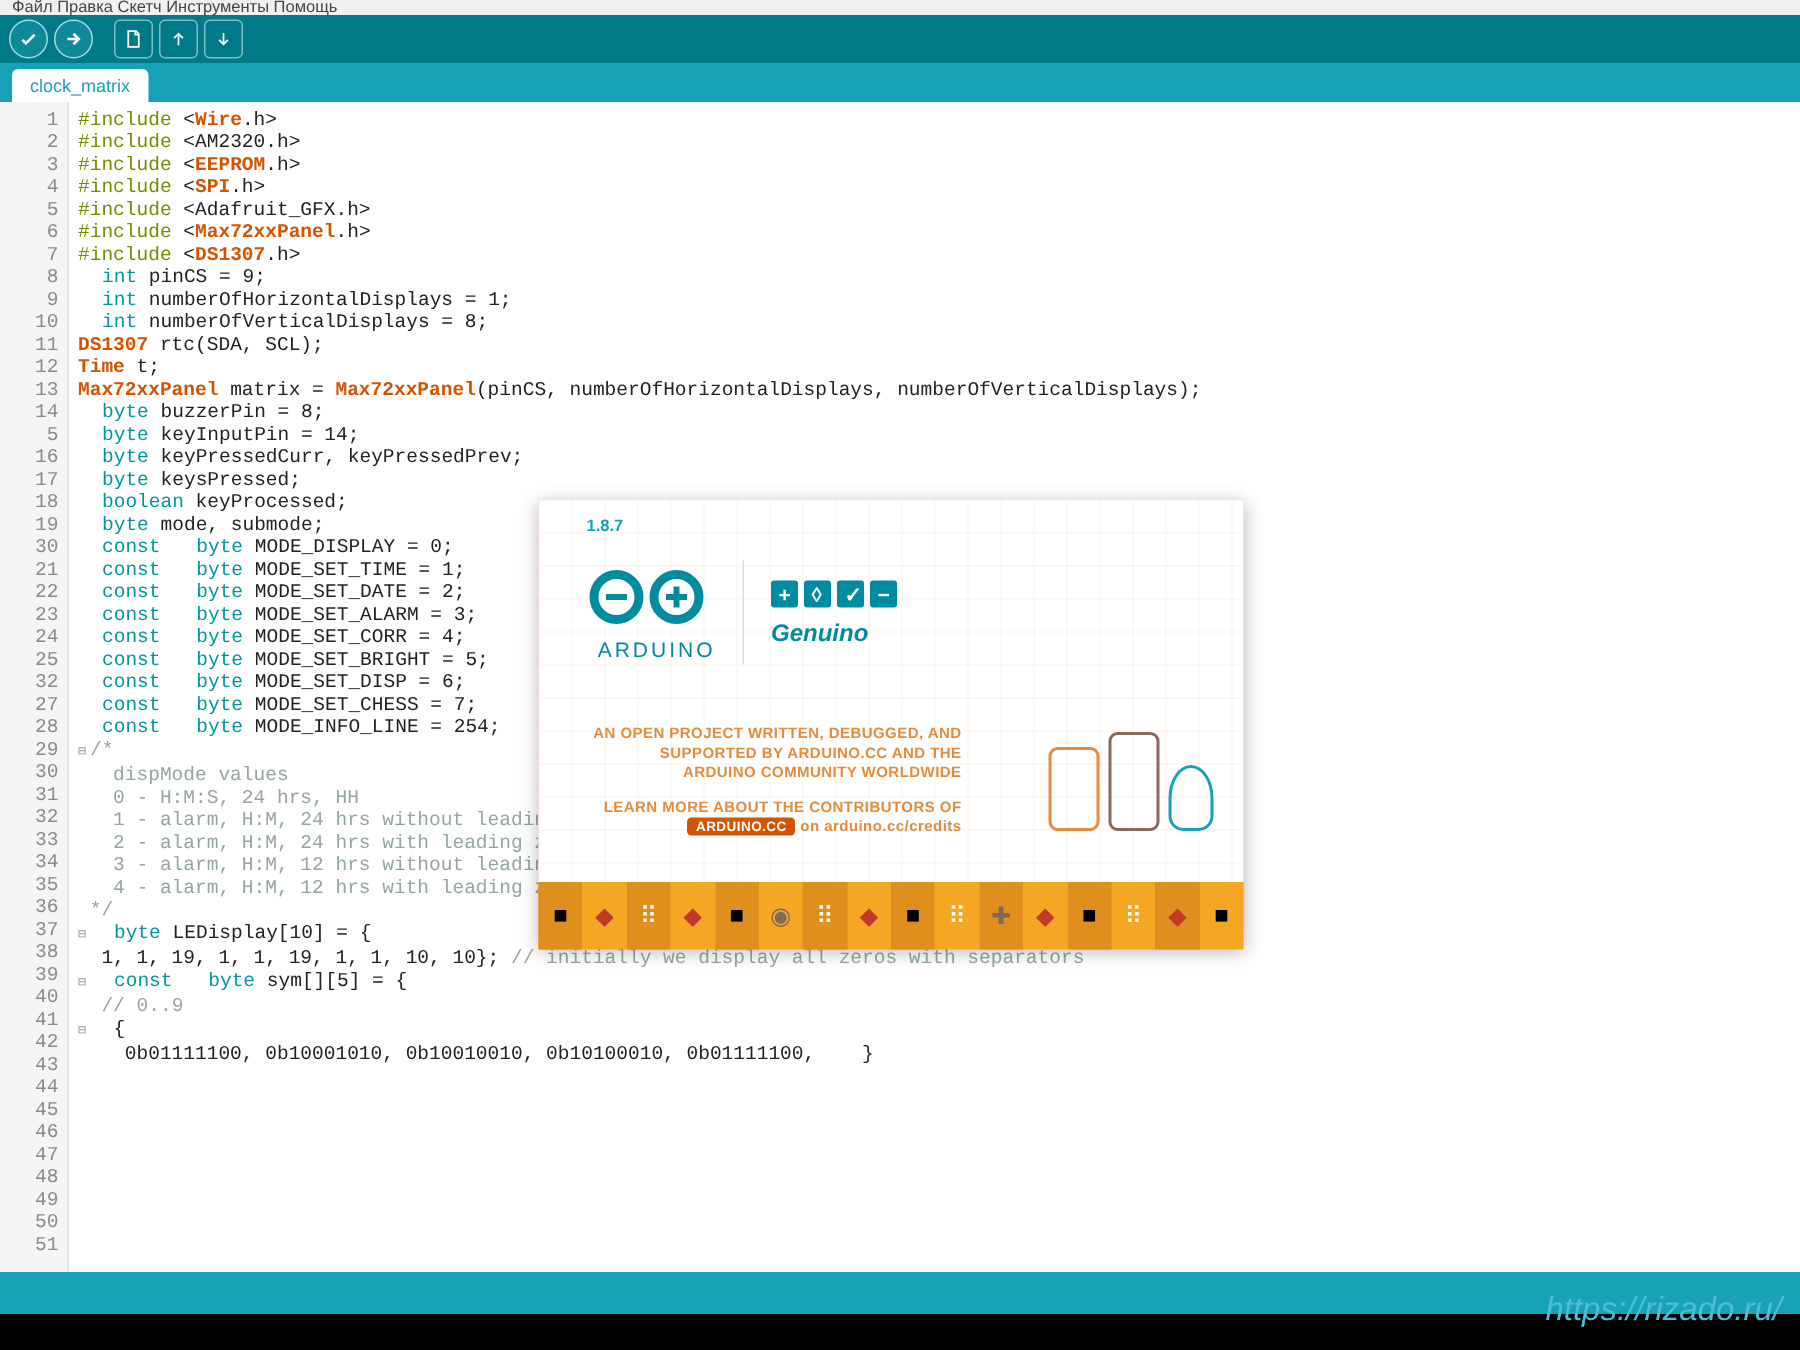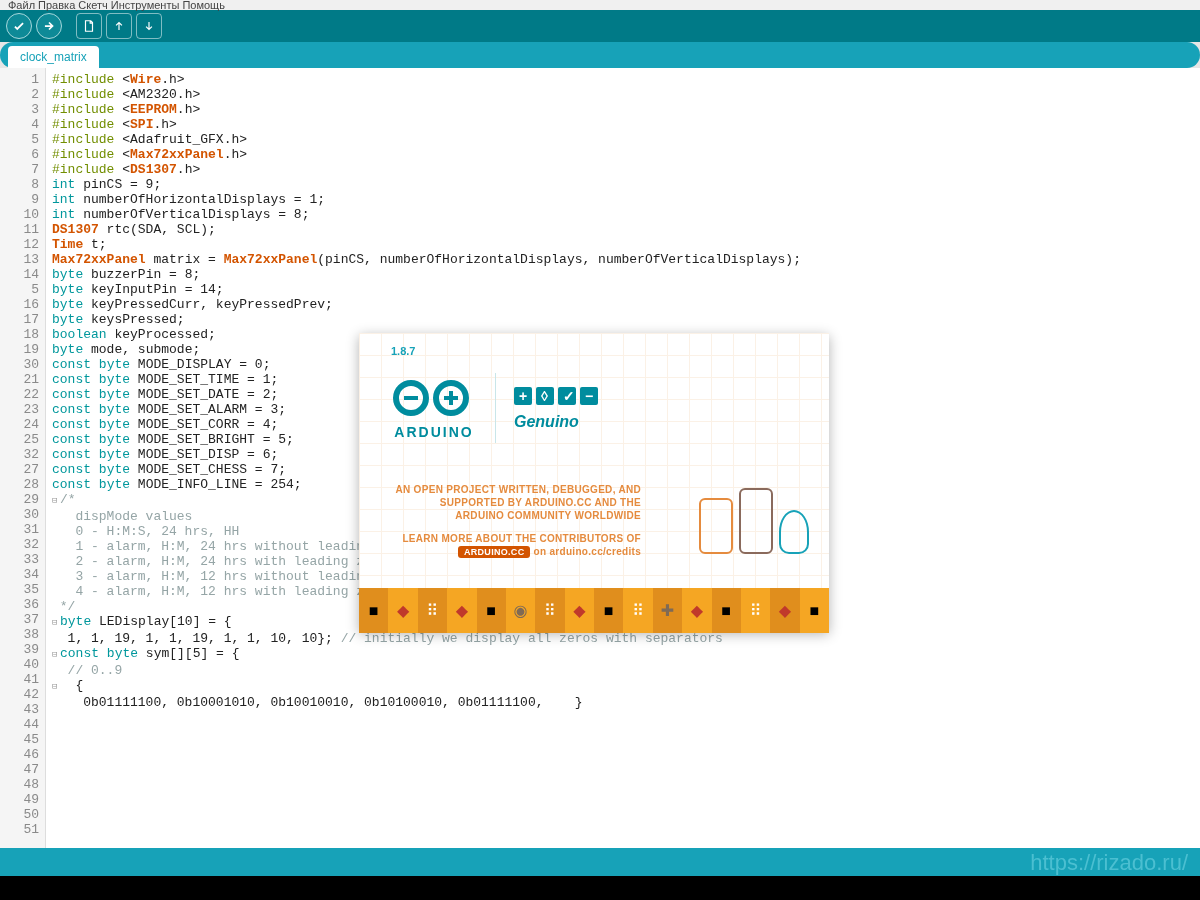--- a/index.html
+++ b/index.html
@@ -2,26 +2,26 @@
 <html><head>
 <meta charset="utf-8">
 <style>
   * { box-sizing: border-box; margin: 0; padding: 0; }
   body { font-family: "Segoe UI", Arial, sans-serif; background: #e6e6e6; width:1200px; height:900px; overflow:hidden; position:relative; }
   .menubar { height: 10px; background: #f0f0f0; font-size:11px; color:#444; padding-left:8px; line-height:10px;}
   .toolbar { height: 32px; background: #007a87; display:flex; align-items:center; padding:0 6px; gap:4px;}
   .tool-btn { width:26px; height:26px; border-radius:4px; border:1px solid rgba(255,255,255,.5); display:flex; align-items:center; justify-content:center; color:#fff; cursor:pointer; }
   .tool-btn.round { border-radius:50%; background:#0e8a97; border:1.5px solid #a6d8dc;}
   .tool-btn svg { width:14px; height:14px; }
-  .tabbar { height:26px; background:#17a2b8; display:flex; align-items:flex-end; padding-left:8px;border-radius:13px;}
+  .tabbar { height:26px; background:#17a2b8; display:flex; align-items:flex-end; padding-left:8px;}
   .tab { background:#fff; color:#17a2b8; font-size:12px; padding:4px 12px; border-top-left-radius:4px; border-top-right-radius:4px; margin-bottom:0px;}
   .editor { background:#fff; height:780px; display:flex; font-family: "Consolas","Courier New",monospace; font-size:13px; line-height:15px; overflow:hidden;}
   .gutter { width:46px; background:#f5f5f5; color:#8a8a8a; text-align:right; padding:4px 6px 0 0; border-right:1px solid #ddd; user-select:none;}
   .code { flex:1; padding:4px 0 0 6px; white-space:pre; color:#222;}
-  .kw { color:#00979c; }
+  .kw { color:#00979c;margin-left:16px; }
   .lib { color:#d35400; font-weight:bold;text-align:center;}
   .cmt { color:#95a5a6; }
   .pre { color:#728e00;}
   .statusbar { height:28px; background:#17a2b8; }
   .footer { height:24px; background:#000; color:#5fd3e0; text-align:right; font-size:18px; padding:0 14px; font-style:italic; line-height:24px;}
   .splash { position:absolute; left:359px; top:333px; width:470px; height:298px; background:#fca5a5; box-shadow:0 3px 12px rgba(0,0,0,.3); font-family:Arial,sans-serif;}
   .splash-top { height:255px; position:relative; background:linear-gradient(#fff,#fff); }
   .splash-grid { position:absolute; inset:0; background-image:
      linear-gradient(#f4d9b8 1px, transparent 1px),
      linear-gradient(90deg, #f4d9b8 1px, transparent 1px);
@@ -33,21 +33,21 @@
   .splash-body { position:absolute; left:32px; top:150px; width:250px; color:#e58b3e; font-size:10px; font-weight:bold; line-height:13px; letter-spacing:.3px;text-align:right;}
   .splash-body p { margin-bottom:10px;}
   .splash-body .pill { background:#d35400; color:#fff; padding:1px 6px; border-radius:3px; font-size:9px;margin-top:46px;}
   .splash-bottom { height:45px; background:#f5a623; display:flex;}
   .splash-tile { flex:1; display:flex; align-items:center; justify-content:center; }
   .splash-tile:nth-child(odd){ background:#e08e1d;}
   .splash-robots { position:absolute; right:20px; top:155px; display:flex; gap:6px; align-items:flex-end;}
   .robot { width:34px; height:56px; border:2px solid #e58b3e; border-radius:6px; position:relative;}
   .robot.r2 { border-color:#8a6a5c; height:66px;}
   .robot.r3 { border-color:#17a2b8; height:44px; width:30px; border-radius:50% 50% 10px 10px;}
-  .url-watermark { position:absolute; right:12px; bottom:24px; color:#4bbfd1; font-size:22px; z-index:5;}
+  .url-watermark { position:absolute; right:12px; bottom:14px; color:#4bbfd1; font-size:22px; z-index:5;font-style:italic;}
   .fold { color:#999; font-size:9px; display:inline-block; width:8px;}
 </style>
 </head>
 <body>
 
 <div class="menubar">Файл Правка Скетч Инструменты Помощь</div>
 
 <div class="toolbar">
   <div class="tool-btn round" title="Verify">
     <svg viewBox="0 0 24 24">
@@ -151,21 +151,21 @@
       <div class="ard">
         <svg width="86" height="44" viewBox="0 0 86 44">
           <g fill="none" stroke="#008c9e" stroke-width="6">
             <circle cx="20" cy="22" r="15"></circle>
               <circle cx="60" cy="22" r="15"></circle>
           </g>
           <line x1="13" y1="22" x2="27" y2="22" stroke="#008c9e" stroke-width="4"></line>
           <line x1="53" y1="22" x2="67" y2="22" stroke="#008c9e" stroke-width="4"></line>
           <line x1="60" y1="15" x2="60" y2="29" stroke="#008c9e" stroke-width="4"></line>
         </svg>
-        <div style="font-weight:bold; font-size:14px; letter-spacing:2px; color:#008c9e;">ARDUINO</div>
+        <div style="font-weight:normal; font-size:14px; letter-spacing:2px; color:#008c9e;text-align:right;">ARDUINO</div>
       </div>
       <div class="divider"></div>
       <div>
         <svg width="98" height="24" viewBox="0 0 98 24">
           <g fill="#008c9e">
               <rect x="0" y="2" width="18" height="18" rx="2"></rect>
               <rect x="22" y="2" width="18" height="18" rx="2"></rect>
               <rect x="44" y="2" width="18" height="18" rx="2"></rect>
               <rect x="66" y="2" width="18" height="18" rx="2"></rect>
             </g>

